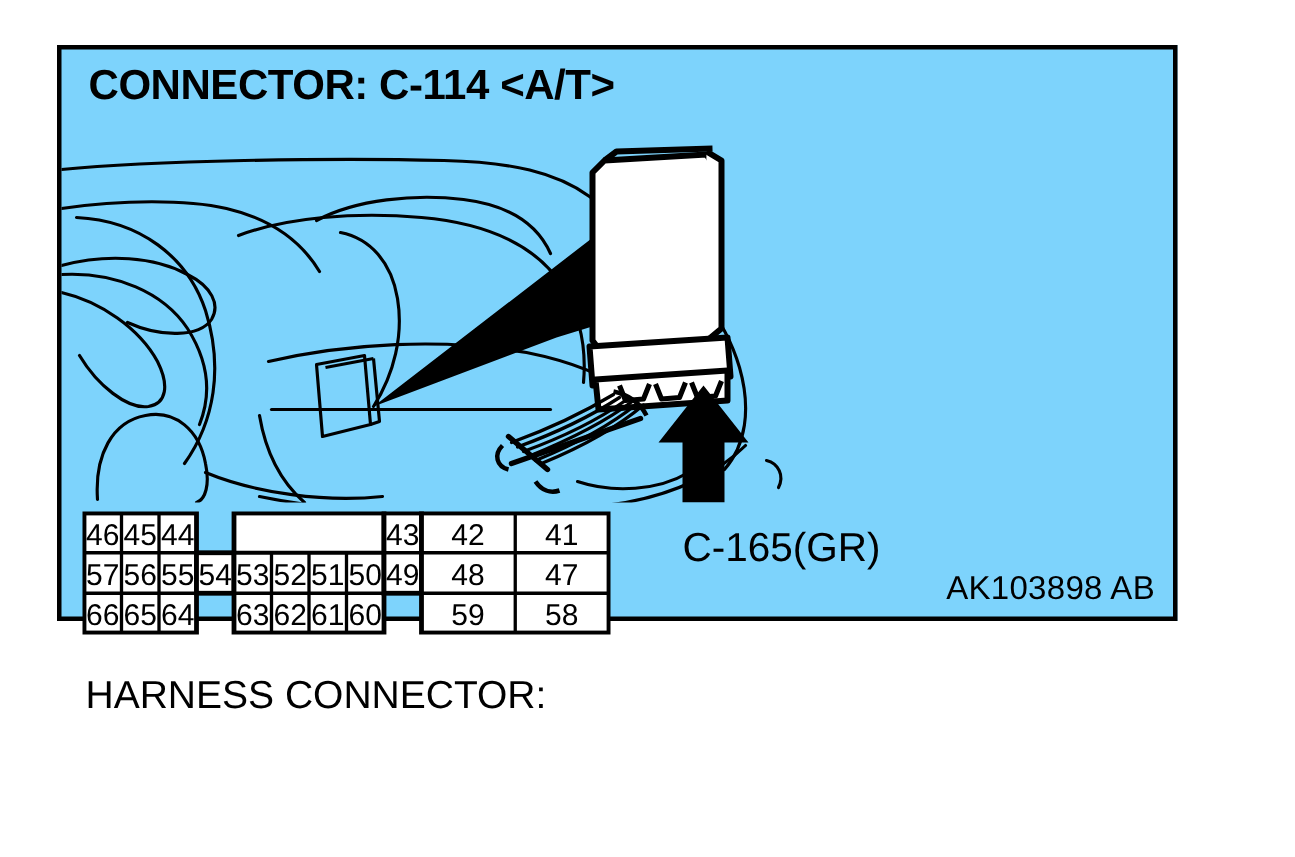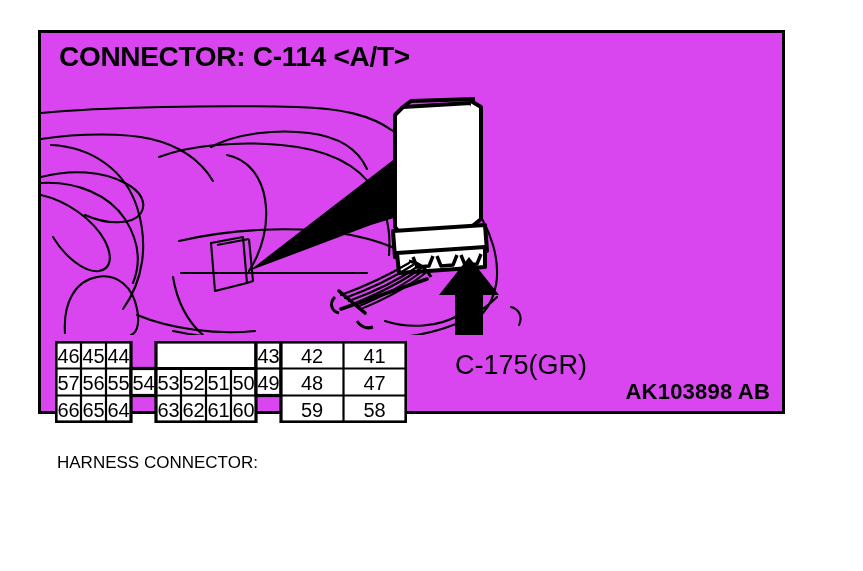--- a/index.html
+++ b/index.html
@@ -17,21 +17,21 @@
   }
 
   #figure {
     position: absolute;
     left: 38px;
     top: 30px;
     width: 747px;
     height: 384px;
     border: 3px solid #000;
     box-sizing: border-box;
-    background: #d946ef;
+    background: #7dd3fc;
   }
 
   
   #title {
     position: absolute;
     left: 18px;
     top: 8px;
     font-size: 28px;
     font-weight: bold;
     letter-spacing: -0.3px;
@@ -68,35 +68,35 @@
     font-size: 27px;
     color: #000;
     white-space: nowrap;
   }
 
   
   #caption {
     position: absolute;
     left: 16px;
     top: 415px;
-    font-size: 17px;
+    font-size: 26px;
     line-height: 30px;
     color: #000;
     white-space: nowrap;
     text-align: center;
   }
   #caption .cap-line { display: block; }
 
   
   #ref-code {
     position: absolute;
     right: 12px;
     bottom: 6px;
     font-size: 22px;
-    font-weight: bold;
+    font-weight: normal;
     letter-spacing: 0.2px;
     color: #000;
     white-space: nowrap;
   }
 </style>
 </head>
 <body>
 
 <div id="figure">
 
@@ -249,21 +249,21 @@
         <text x="257" y="22" text-anchor="middle">42</text>
         <text x="319.5" y="22" text-anchor="middle">41</text>
         <text x="257" y="49" text-anchor="middle">48</text>
         <text x="319.5" y="49" text-anchor="middle">47</text>
         <text x="257" y="75.5" text-anchor="middle">59</text>
         <text x="319.5" y="75.5" text-anchor="middle">58</text>
       </g>
     </svg>
   </div>
 
-  <div id="gr-label">C-175(GR)</div>
+  <div id="gr-label">C-165(GR)</div>
 
   <div id="caption">
     <span class="cap-line">HARNESS CONNECTOR:</span>
   </div>
 
   <div id="ref-code">AK103898 AB</div>
 
 </div>
 
 </body></html>

